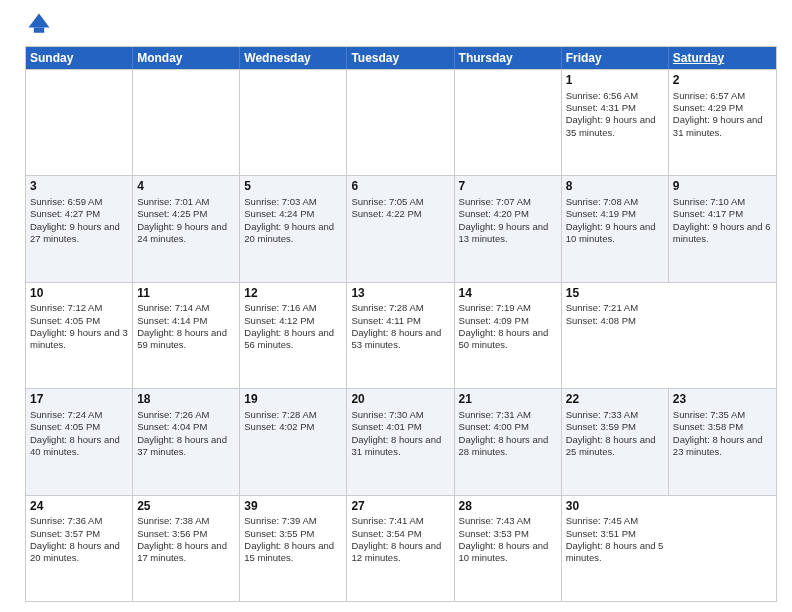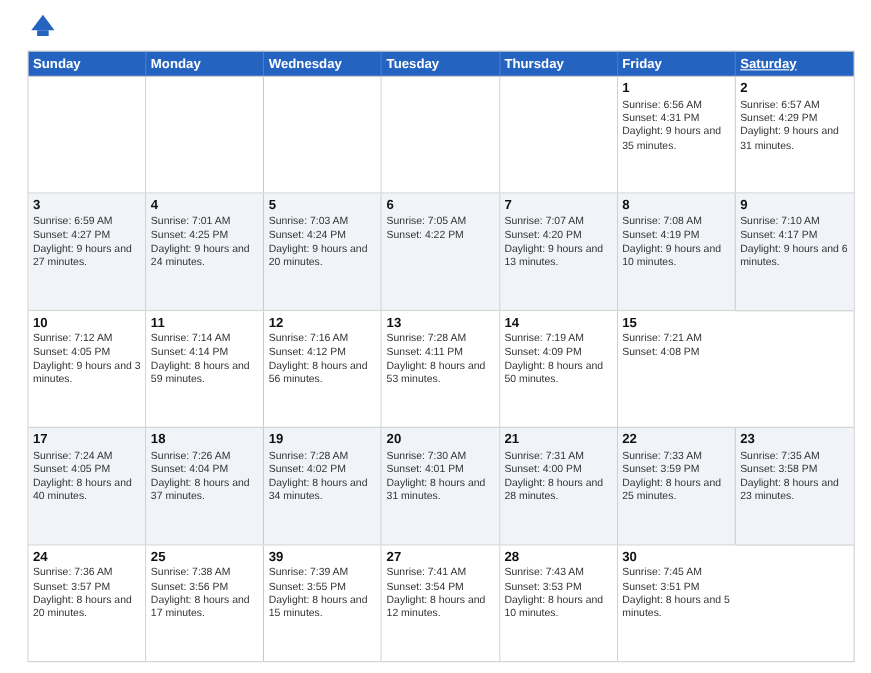--- a/index.html
+++ b/index.html
@@ -245,21 +245,20 @@
           <div class="cal-cell alt-row">
             <span class="day-num">18</span>
             <div>Sunrise: 7:26 AM</div>
             <div>Sunset: 4:04 PM</div>
             <div>Daylight: 8 hours and 37 minutes.</div>
           </div>
           <div class="cal-cell alt-row">
             <span class="day-num">19</span>
             <div>Sunrise: 7:28 AM</div>
             <div>Sunset: 4:02 PM</div>
-            <div>Daylight: 8 hours and 34 minutes.</div>
           </div>
           <div class="cal-cell alt-row">
             <span class="day-num">20</span>
             <div>Sunrise: 7:30 AM</div>
             <div>Sunset: 4:01 PM</div>
             <div>Daylight: 8 hours and 31 minutes.</div>
           </div>
           <div class="cal-cell alt-row">
             <span class="day-num">21</span>
             <div>Sunrise: 7:31 AM</div>

